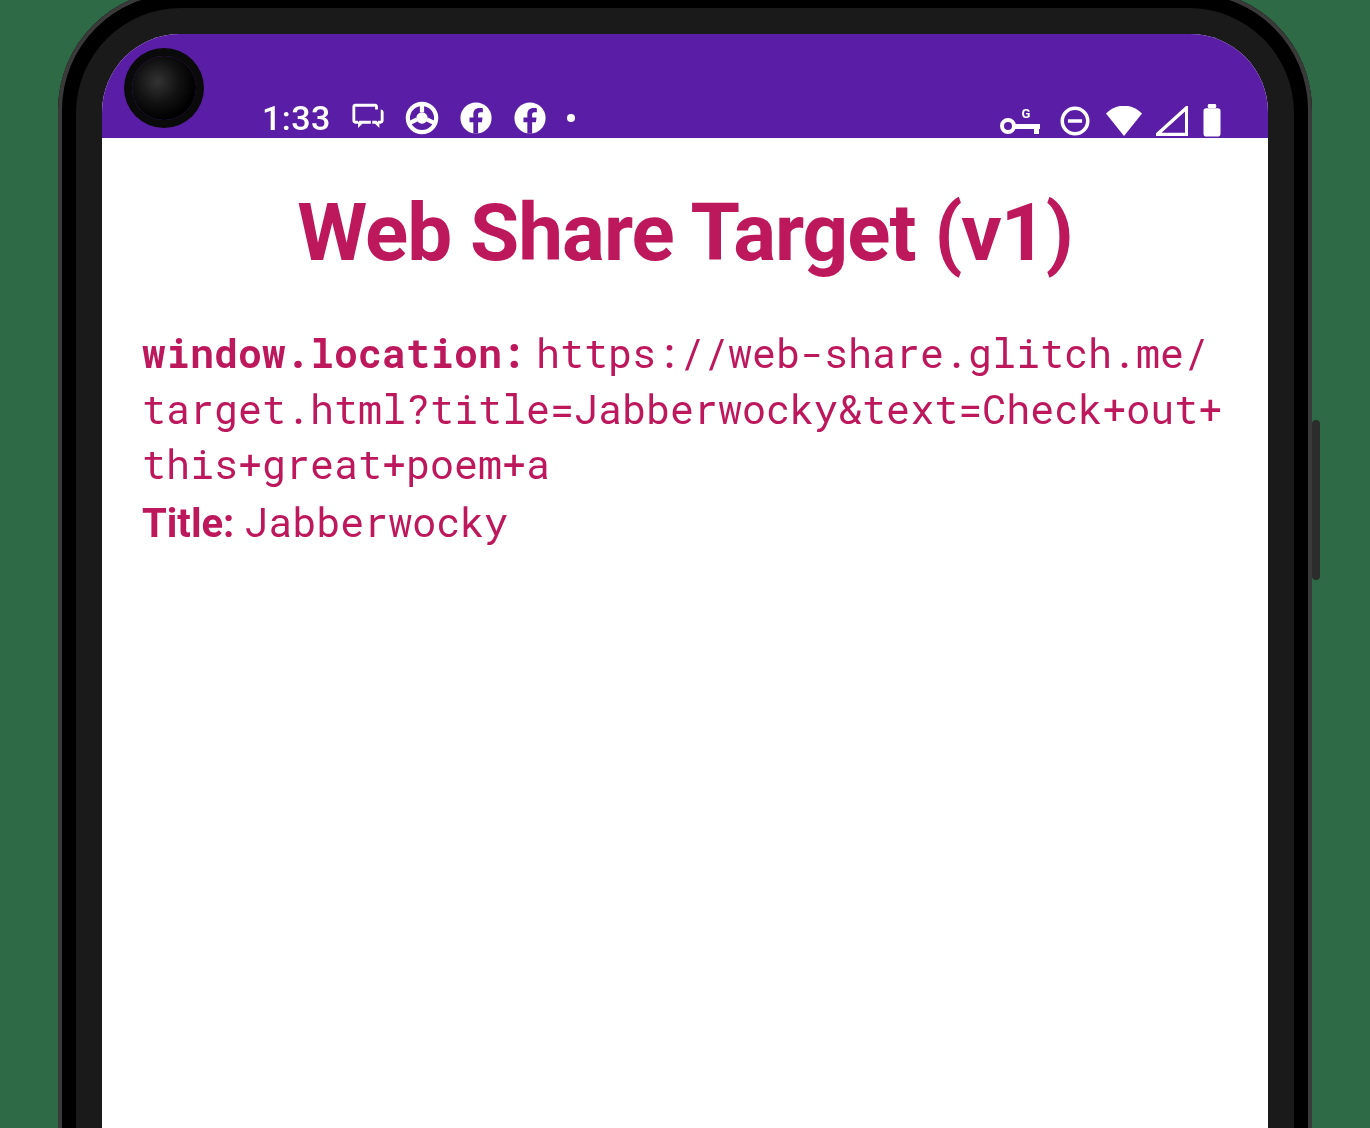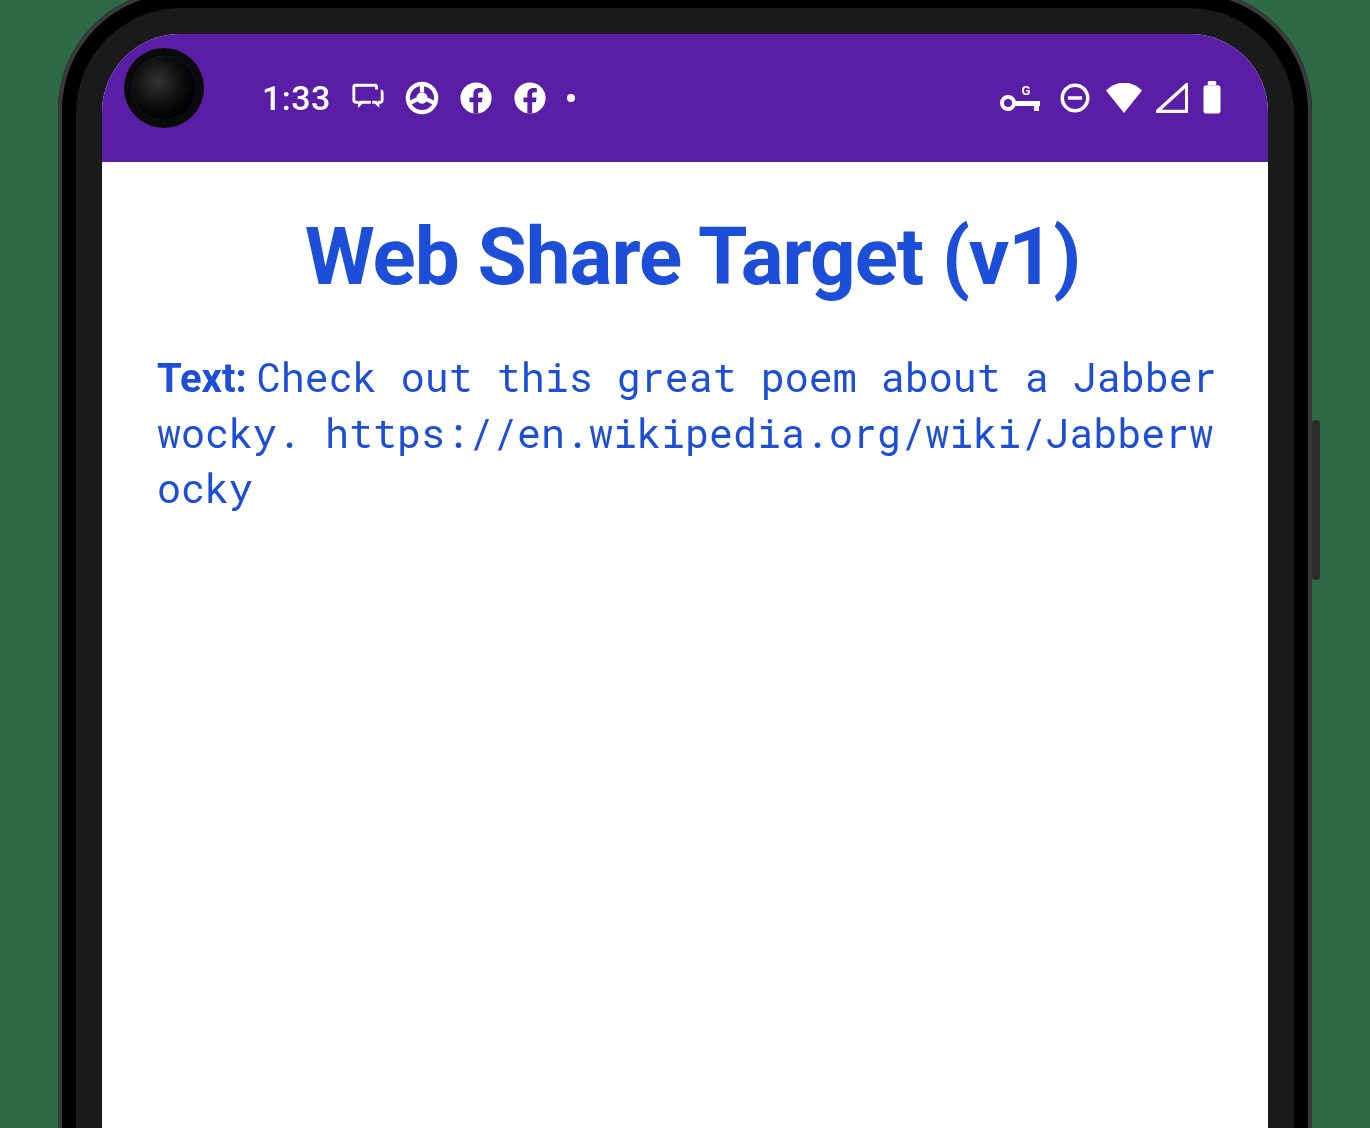--- a/index.html
+++ b/index.html
@@ -53,38 +53,37 @@
     left: 56px;
     top: 48px;
     width: 64px;
     height: 64px;
     background: radial-gradient(circle at 40% 40%, #333 0%, #111 40%, #000 70%);
     border-radius: 50%;
     box-shadow: 0 0 0 8px #0a0a0a;
     z-index: 5;
   }
   .status-bar {
-    height: 128px;
+    height: 104px;
     background: #5a1ea6;
     color: #fff;
     display: flex;
-    align-items: center;
+    align-items: flex-end;
     justify-content: space-between;
     padding: 0 46px 0 160px;
     font-size: 34px;
     font-weight: 500;
   }
   .status-left { display: flex; align-items: center; gap: 20px; }
   .status-right { display: flex; align-items: center; gap: 14px; }
   .status-bar svg { display: block; }
   .status-dot { width: 8px; height: 8px; background: #fff; border-radius: 50%; }
   .content {
     padding: 48px 40px 0 40px;
-    color: #1d4ed8;
-    margin-left: 15px;
+    color: #be185d;
   }
   h1.title {
     font-size: 80px;
     font-weight: 700;
     text-align: center;
     margin: 0 0 46px 0;
     letter-spacing: -1px;
   }
   p.description {
     font-size: 40px;
@@ -181,20 +180,24 @@
                 <rect x="4" y="0" width="6" height="3" rx="1"></rect>
               </svg>
           </span>
         </div>
       </div>
 
       <div class="content">
         <h1 class="title">Web Share Target (v1)</h1>
 
         <div class="field-row">
-          <span class="field-label">Text:</span>
-          <span class="mono">Check out this great poem about a Jabberwocky. https://en.wikipedia.org/wiki/Jabberwocky</span>
+          <span class="mono-label">window.location:</span>
+          <span class="mono">https://web-share.glitch.me/target.html?title=Jabberwocky&amp;text=Check+out+this+great+poem+a</span>
+        </div>
+        <div class="field-row">
+          <span class="field-label">Title:</span>
+          <span class="mono">Jabberwocky</span>
         </div>
       </div>
 
     </div>
   </div>
 </div>
 
 </body></html>

